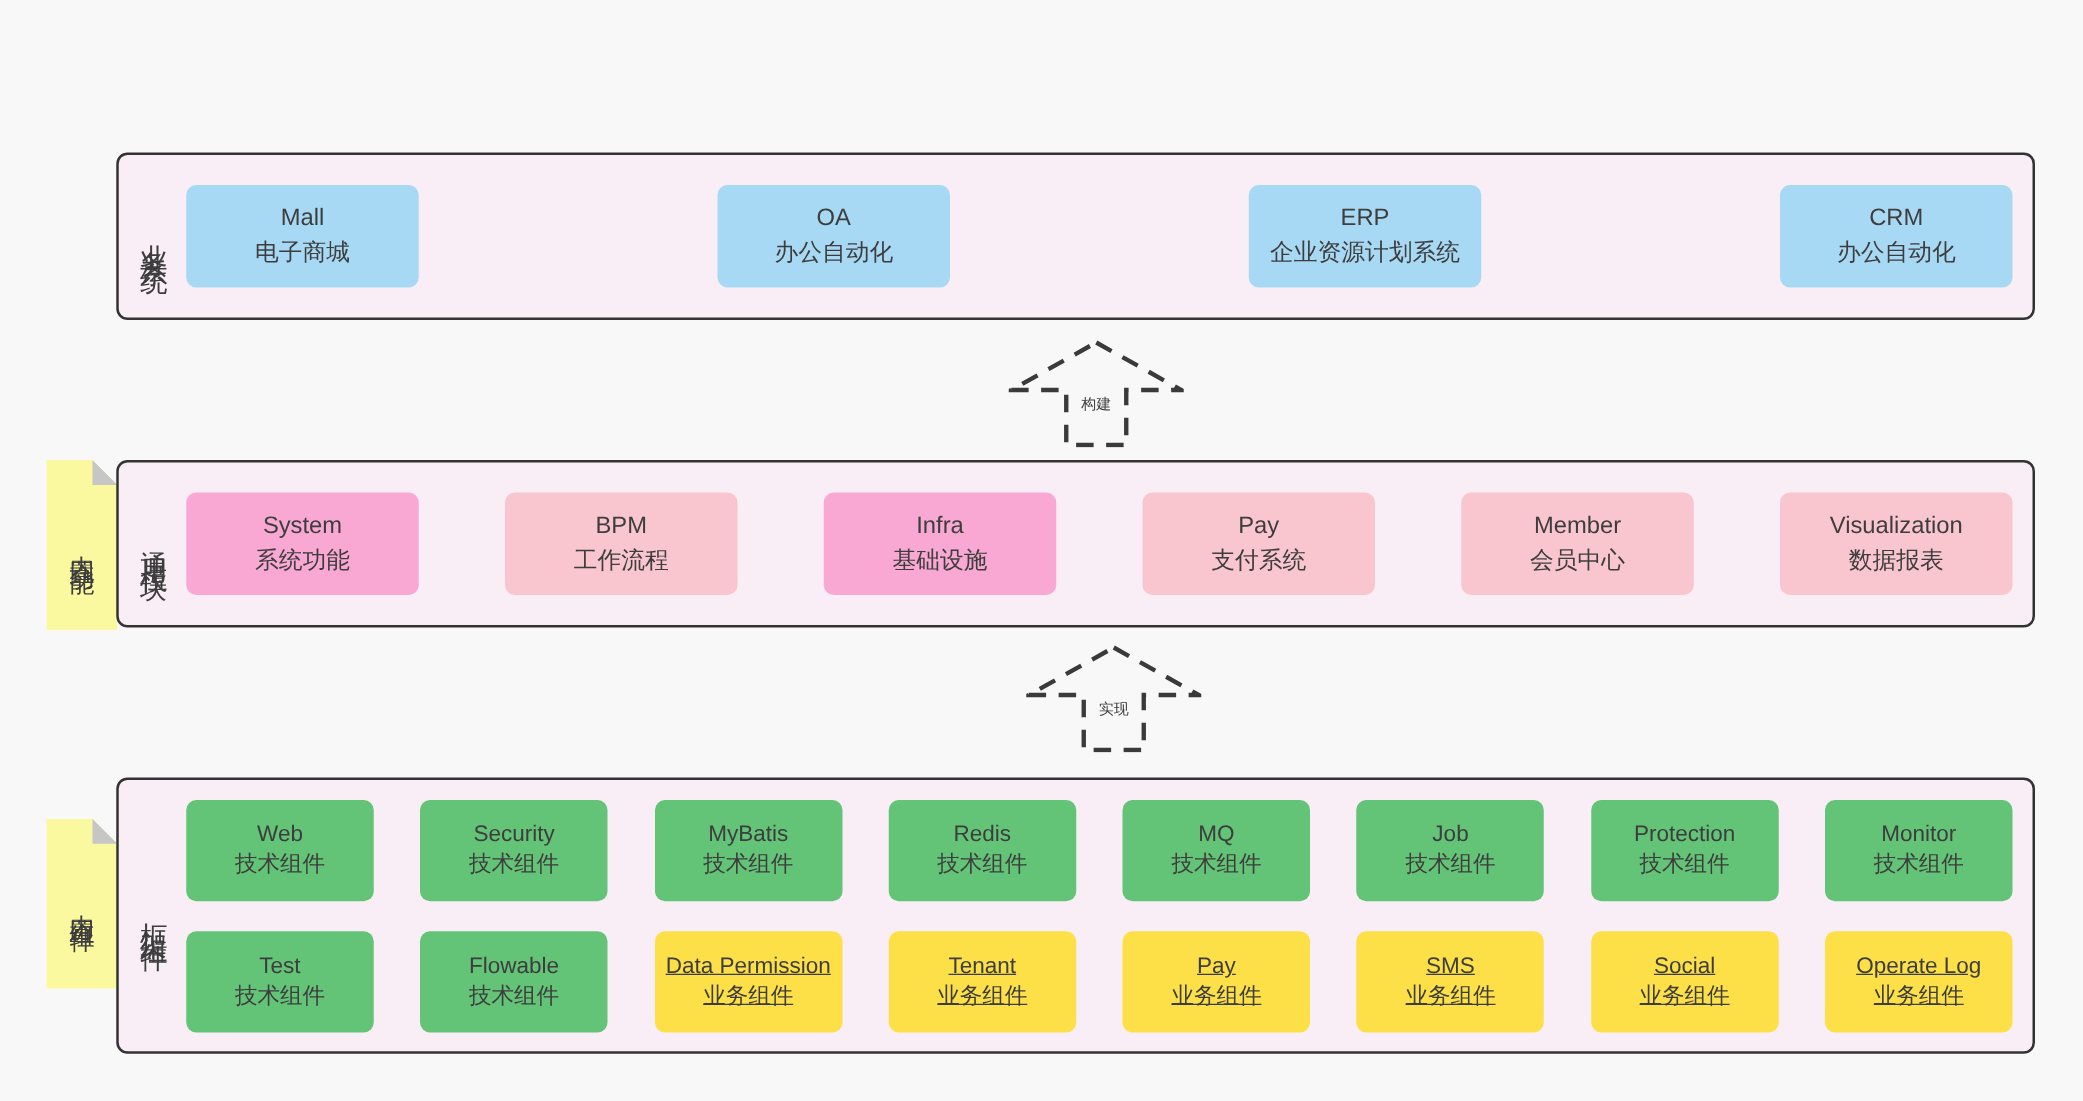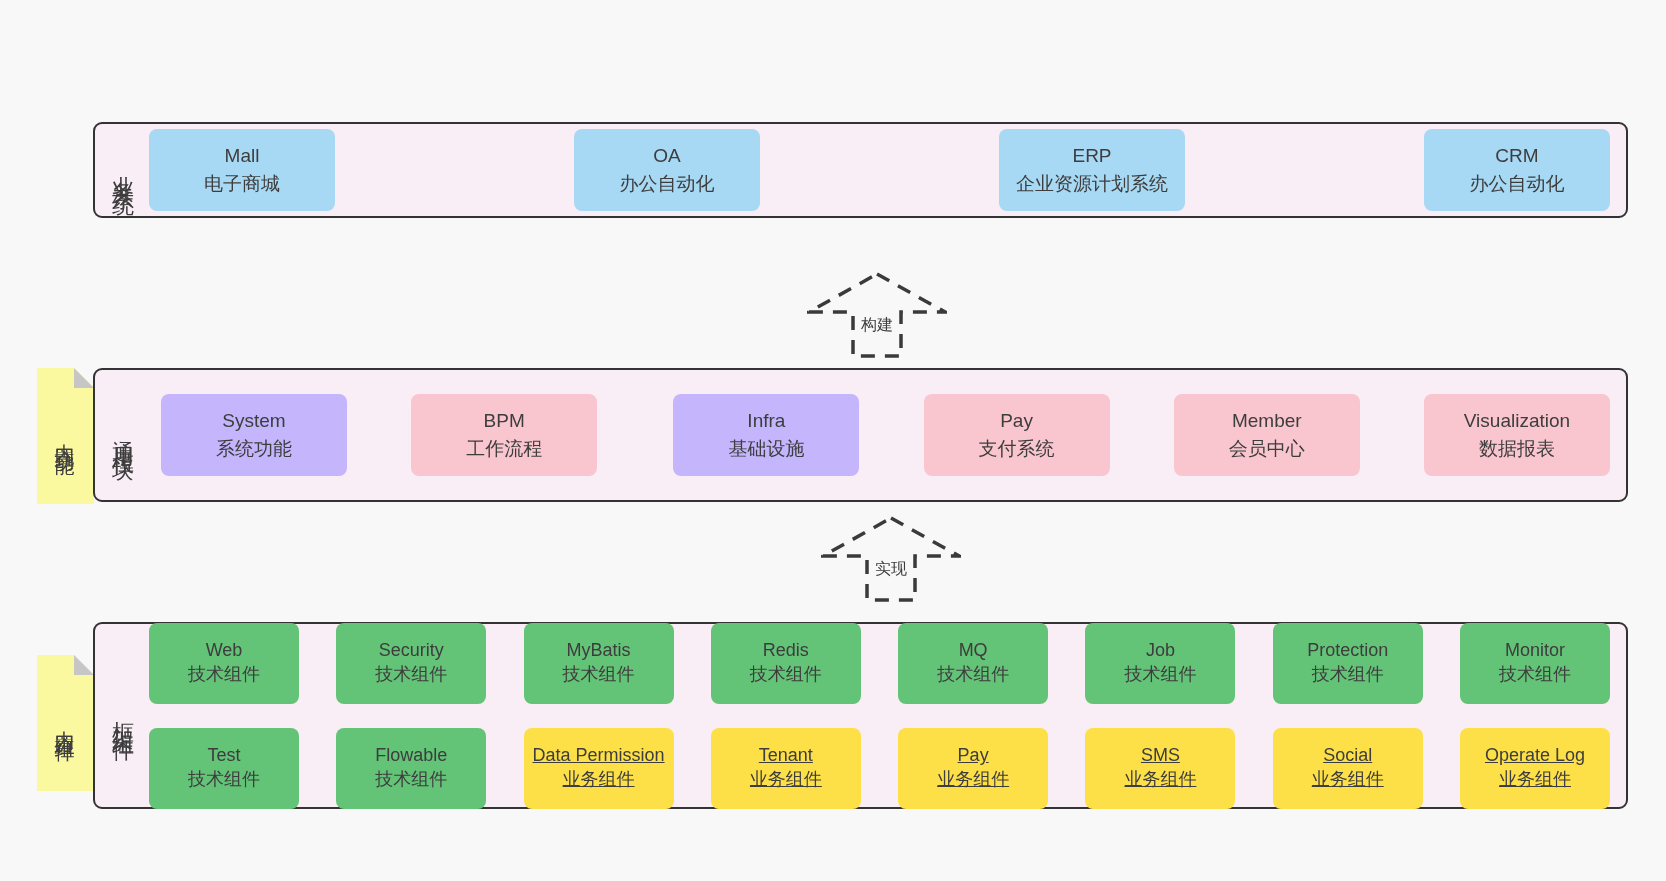--- a/index.html
+++ b/index.html
@@ -14,23 +14,23 @@
   .stage{position:absolute;inset:0;}
 
   
   .band{
     position:absolute;left:93px;width:1535px;
     background:#f9eef6;
     border:2px solid #333;
     border-radius:9px;
     box-sizing:border-box;
   }
-  .band-top{top:122px;height:96px;}
+  .band-top{top:122px;height:134px;}
   .band-mid{top:368px;height:134px;}
-  .band-bot{top:622px;height:187px;}
+  .band-bot{top:622px;height:221px;}
 
   .vlabel{
     position:absolute;left:6px;top:0;height:100%;width:44px;
     display:flex;align-items:center;justify-content:center;
     writing-mode:vertical-rl;text-orientation:upright;
     font-size:22px;letter-spacing:6px;color:#3d3d3d;
   }
 
   .content{
     position:absolute;left:54px;right:16px;top:0;height:100%;
@@ -41,21 +41,21 @@
 
   
   .box{
     border-radius:8px;
     display:flex;flex-direction:column;align-items:center;justify-content:center;
     text-align:center;color:#3d3d3d;
   }
   .box6{width:186px;height:82px;font-size:19px;line-height:1.45;}
   .box8{width:150px;height:81px;font-size:18px;line-height:1.32;padding:0 4px;box-sizing:border-box;}
   .blue{background:#a8d9f4;}
-  .red{background:#c4b5fd;margin-left:12px;}
+  .red{background:#f9a8d4;}
   .pink{background:#f9c6cf;}
   .green{background:#63c377;}
   .lgreen{background:#fde047;text-decoration:underline;}
 
   
   .sticky{
     position:absolute;left:37px;width:57px;height:136px;
     background:#fbf9a0;
     display:flex;align-items:center;justify-content:center;
     writing-mode:vertical-rl;text-orientation:upright;
@@ -67,21 +67,21 @@
     background:linear-gradient(to bottom left,rgba(0,0,0,0) 49%,#c6c6c6 50%);
   }
   .sticky-mid{top:368px;}
   .sticky-bot{top:655px;}
 
   
   .arrow{position:absolute;width:140px;height:86px;}
   .arrow svg{position:absolute;inset:0;}
   .arrow .alabel{
     position:absolute;top:43px;left:0;width:100%;
-    text-align:center;font-size:16px;color:#3d3d3d;
+    text-align:center;font-size:12px;color:#3d3d3d;
   }
   .arrow-build{left:807px;top:272px;}
   .arrow-impl{left:821px;top:516px;}
 </style>
 </head>
 <body>
 
 <div class="stage">
 
   <div class="band band-top">

